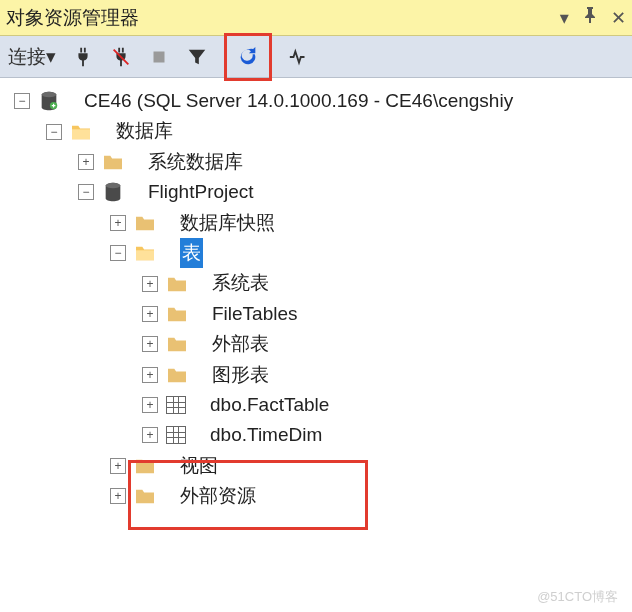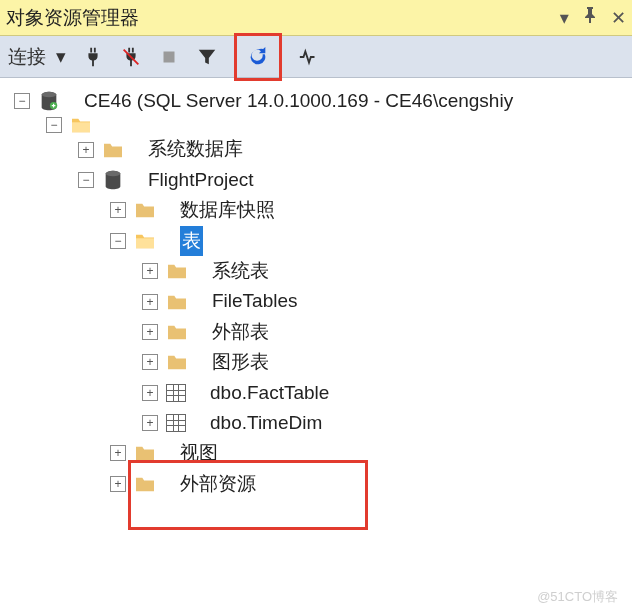--- a/index.html
+++ b/index.html
@@ -31,21 +31,21 @@
     align-items: center;
     padding: 0 8px;
     gap: 16px;
     border-bottom: 1px solid #b8c0cc;
   }
   .toolbar-btn {
     display: flex;
     align-items: center;
     color: #333;
     font-size: 19px;
-    gap: 10px;
+    gap: 0;
     cursor: pointer;
   }
   .toolbar-icon {
     width: 22px; height: 22px;
     display: inline-flex; align-items: center; justify-content: center;
   }
   .refresh-highlight {
     border: 3px solid #e23b2e;
     width: 48px; height: 48px;
     display: flex; align-items: center; justify-content: center;
@@ -194,20 +194,21 @@
 
   <div class="node">
     <span class="indent" style="width:40px"></span>
     <span class="expander">−</span>
     <span class="folder-icon">
       <svg viewBox="0 0 24 20">
           <path d="M2 3h7l2 3h11v12H2z" fill="#f7c65f"></path>
           <path d="M2 7h20v11H2z" fill="#ffe19a"></path>
         </svg>
     </span>
+    <span class="label">数据库</span>
   </div>
 
   <div class="node">
     <span class="indent" style="width:72px"></span>
     <span class="expander">+</span>
     <span class="folder-icon">
       <svg viewBox="0 0 24 20">
           <path d="M2 3h7l2 3h11v12H2z" fill="#e9c173"></path>
         </svg>
     </span>

